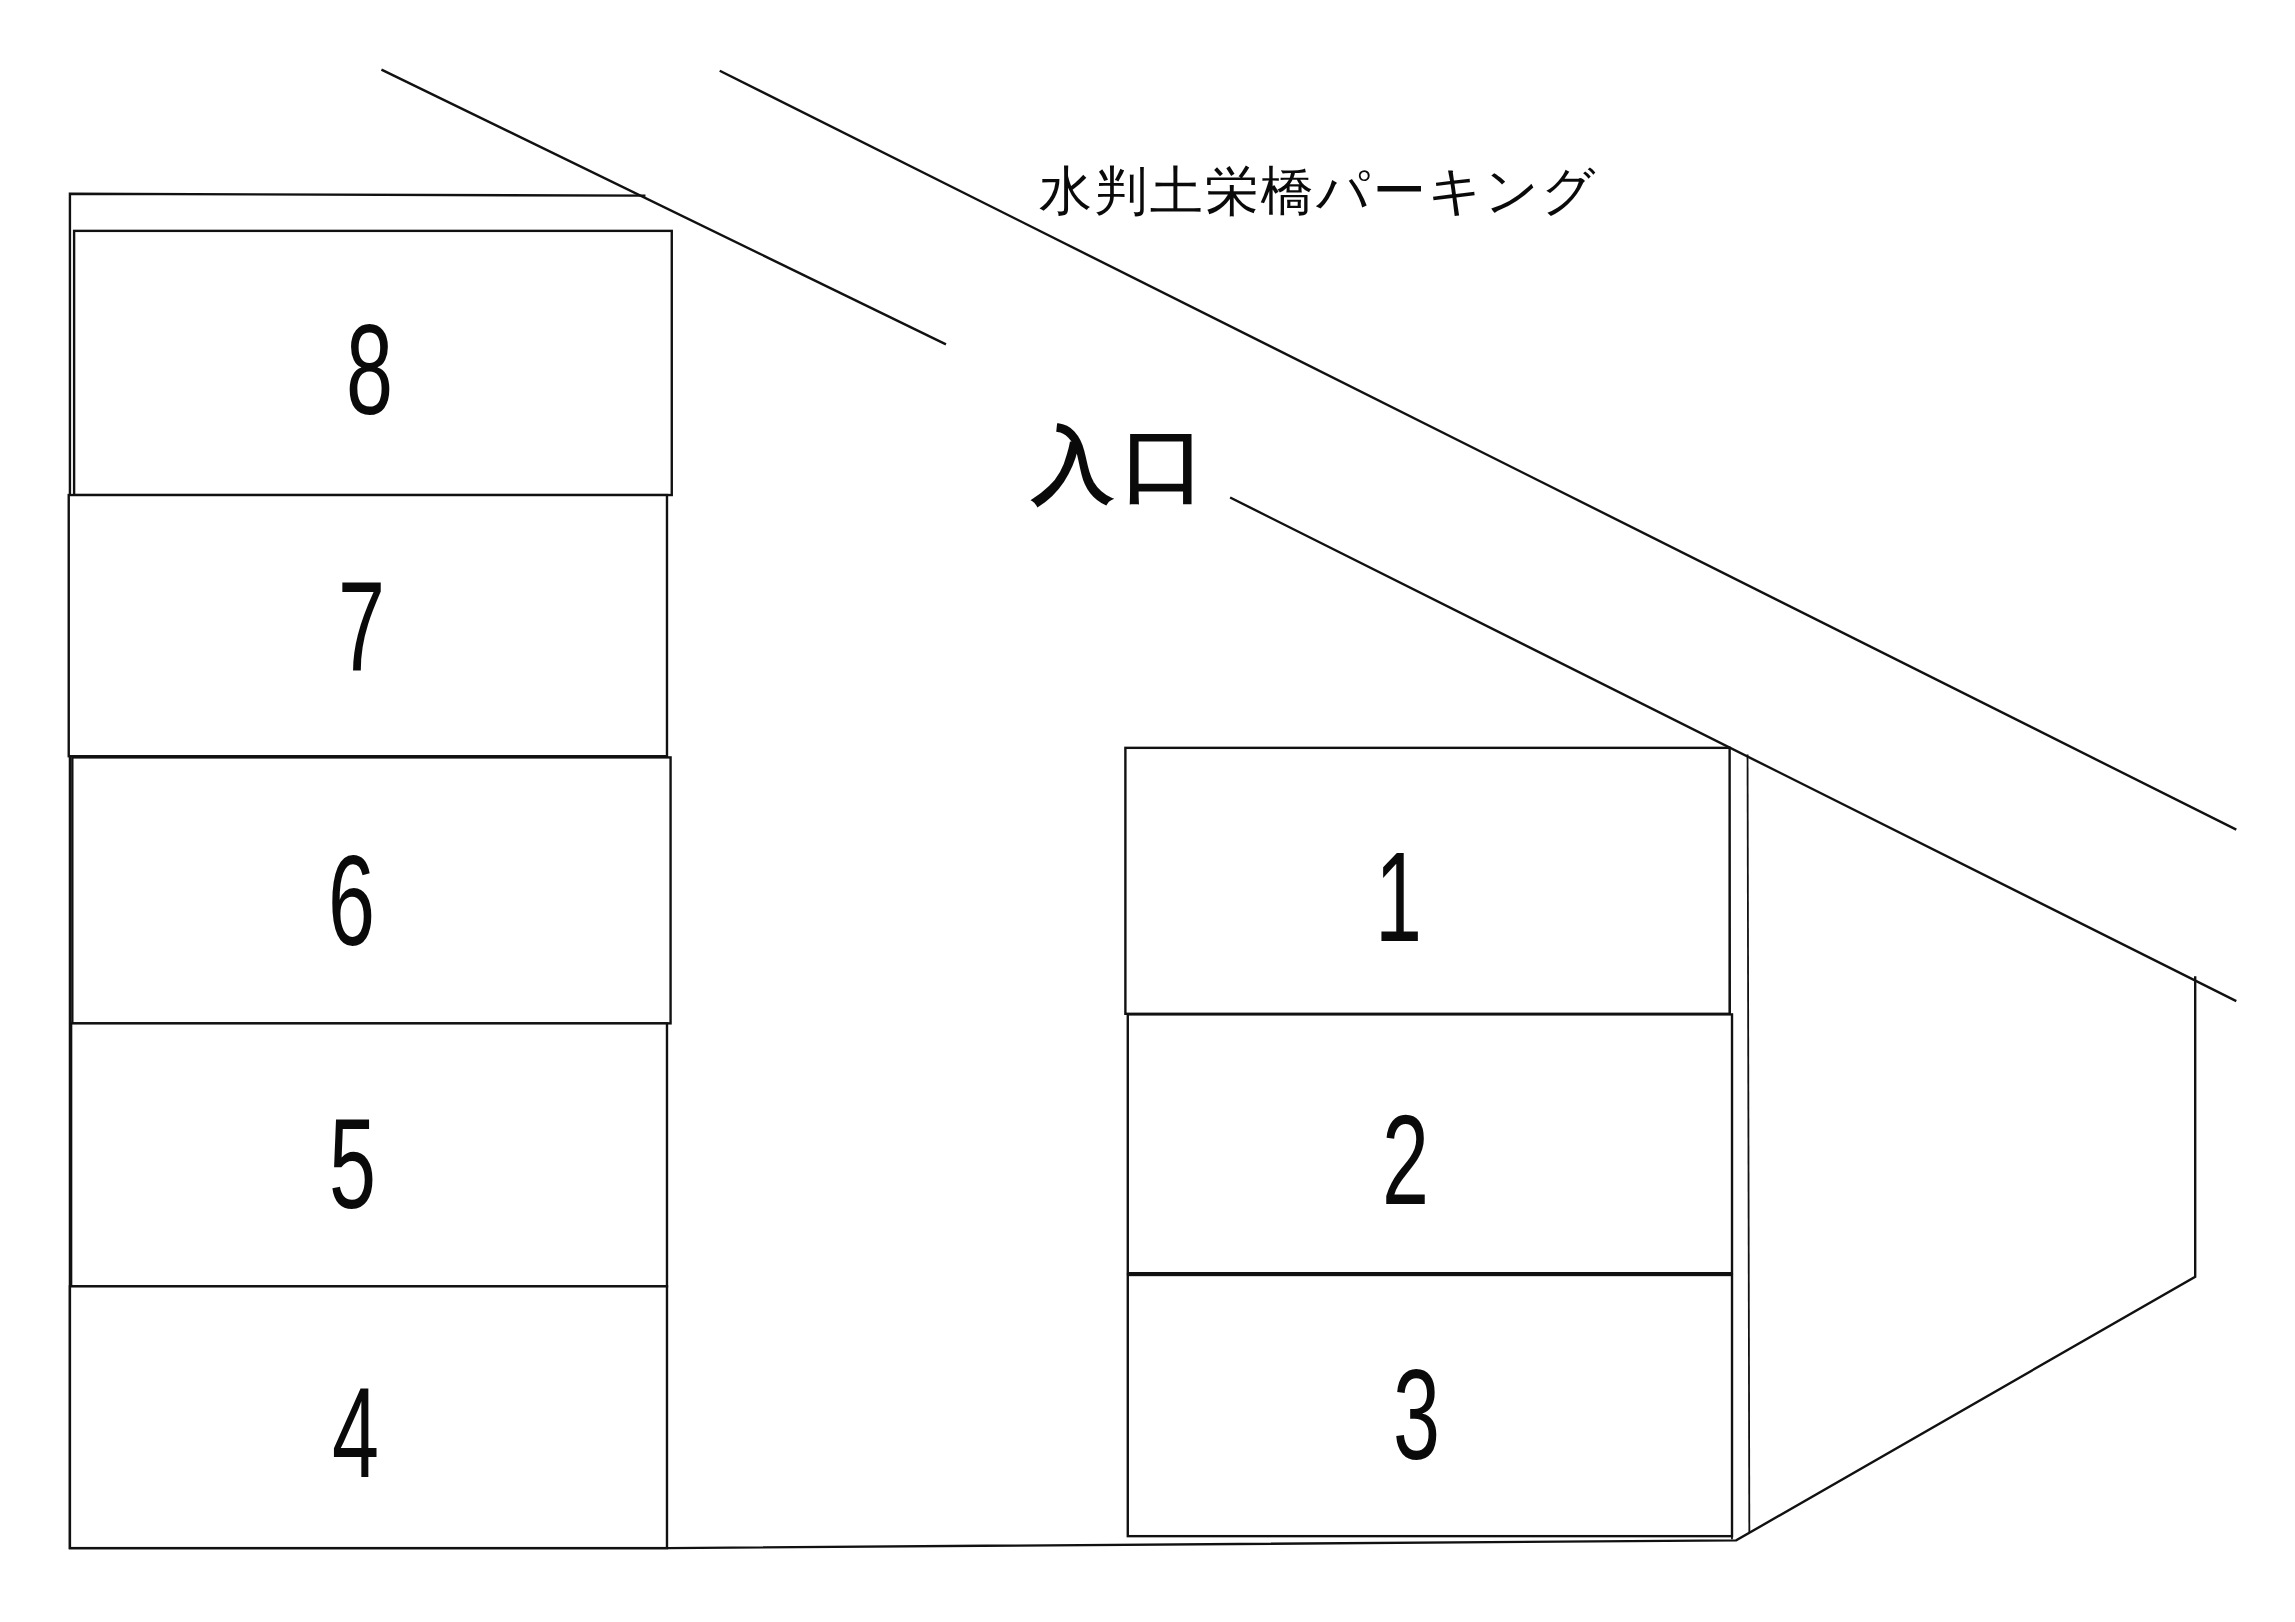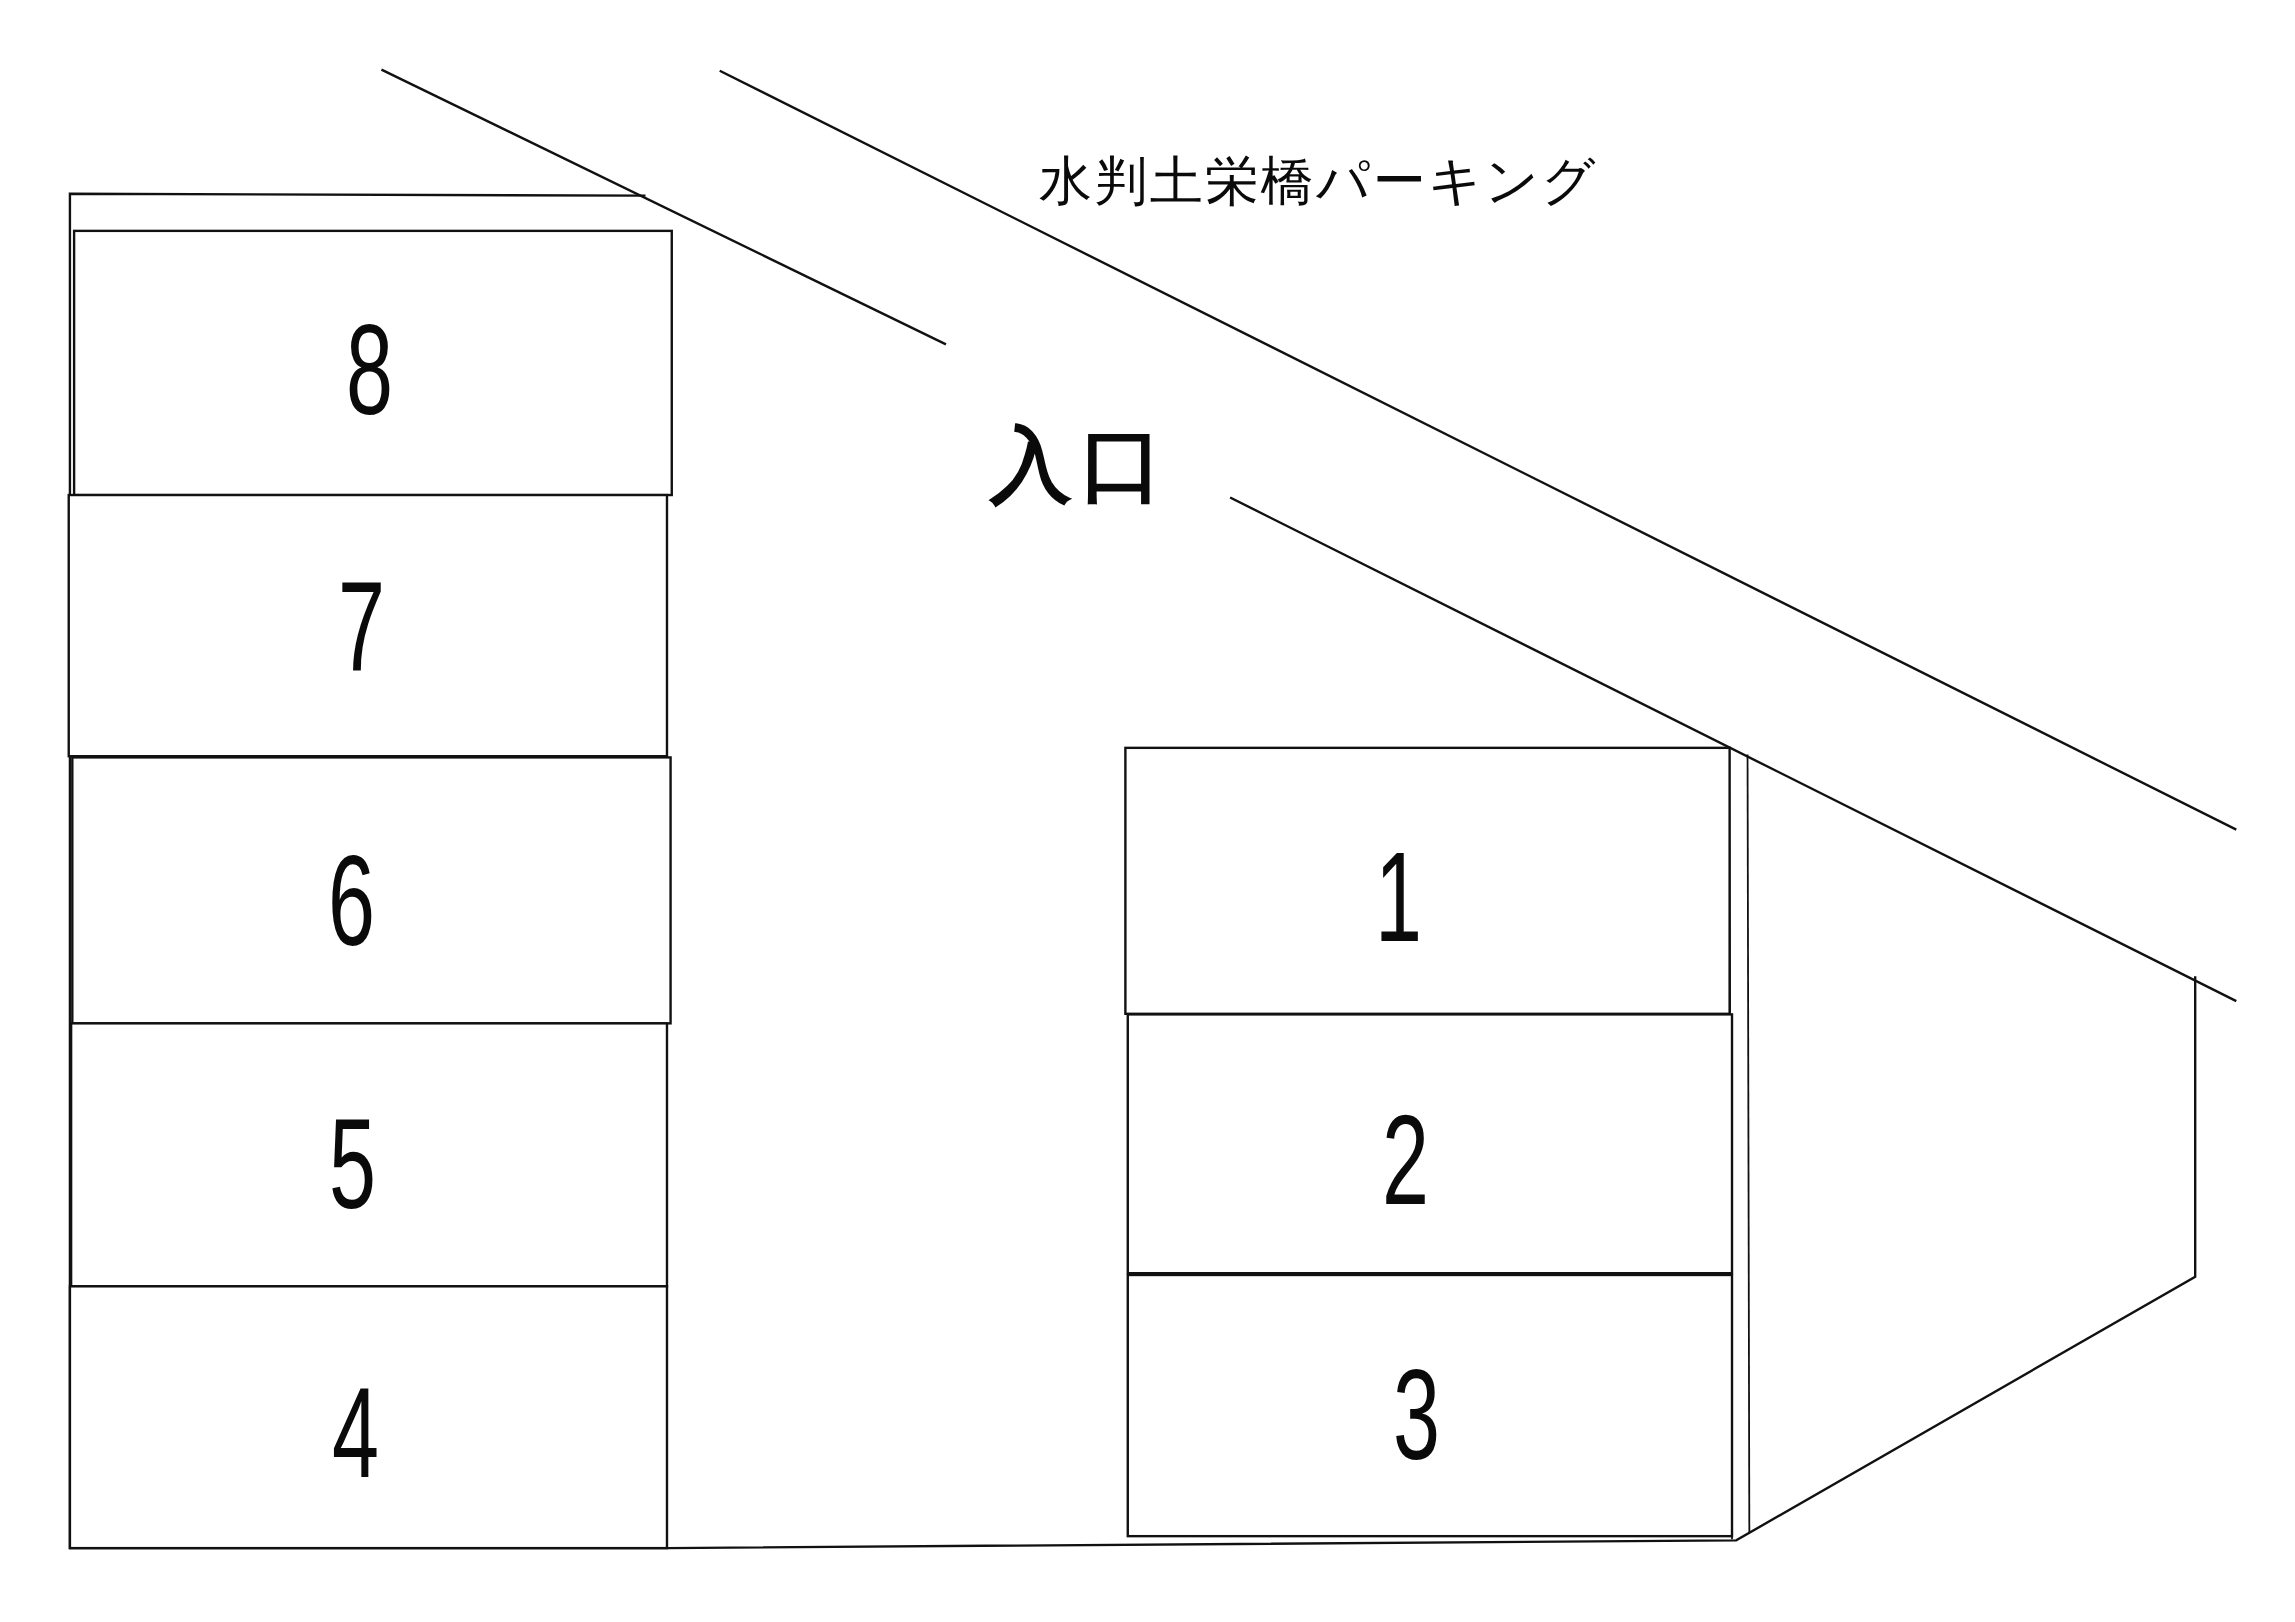--- a/index.html
+++ b/index.html
@@ -15,21 +15,21 @@
     white-space: nowrap;
     line-height: 1;
   }
   .num {
     font-size: 128px;
     font-weight: 400;
     transform-origin: 0 0;
     transform: scaleX(0.66);
   }
   .title { font-size: 53px; letter-spacing: 2.4px; }
-  .entrance { font-size: 82px; letter-spacing: 8.4px; font-weight: 700; }
+  .entrance { font-size: 82px; letter-spacing: 8.4px; font-weight: 700; margin-left: 42px; }
 </style>
 </head>
 <body>
 
 <svg id="canvas" viewBox="0 0 3840 2715" xmlns="http://www.w3.org/2000/svg">
   <rect x="0" y="0" width="3840" height="2715" fill="#ffffff"></rect>
 
   <line class="ln" x1="640" y1="117" x2="1581" y2="575"></line>
   <line class="ln" x1="1206" y1="119" x2="3740" y2="1387"></line>
   <line class="ln" x1="2060" y1="833" x2="3740" y2="1674"></line>
@@ -43,21 +43,21 @@
   <rect class="spot" x="115" y="828" width="1001" height="437"></rect>
   <rect class="spot" x="121" y="1267" width="1001" height="445"></rect>
   <rect class="spot" x="119" y="1712" width="997" height="440"></rect>
   <rect class="spot" x="117" y="2152" width="999" height="438"></rect>
 
   <rect class="spot" x="1883" y="1251" width="1011" height="445"></rect>
   <rect class="spot" x="1887" y="1697" width="1011" height="433"></rect>
   <rect class="spot" x="1887" y="2133" width="1011" height="437"></rect>
 </svg>
 
-<div class="label title" style="left:1039px; top:154px;">水判土栄橋パーキング</div>
+<div class="label title" style="left:1039px; top:164px;">水判土栄橋パーキング</div>
 
 <div class="label entrance" style="left:990px; top:424px;">入口</div>
 
 <div class="label num" style="left:346px; top:306px;">8</div>
 <div class="label num" style="left:338px; top:563px;">7</div>
 <div class="label num" style="left:328px; top:837px;">6</div>
 <div class="label num" style="left:329px; top:1100px;">5</div>
 <div class="label num" style="left:332px; top:1369px;">4</div>
 
 <div class="label num" style="left:1375px; top:833px;">1</div>

